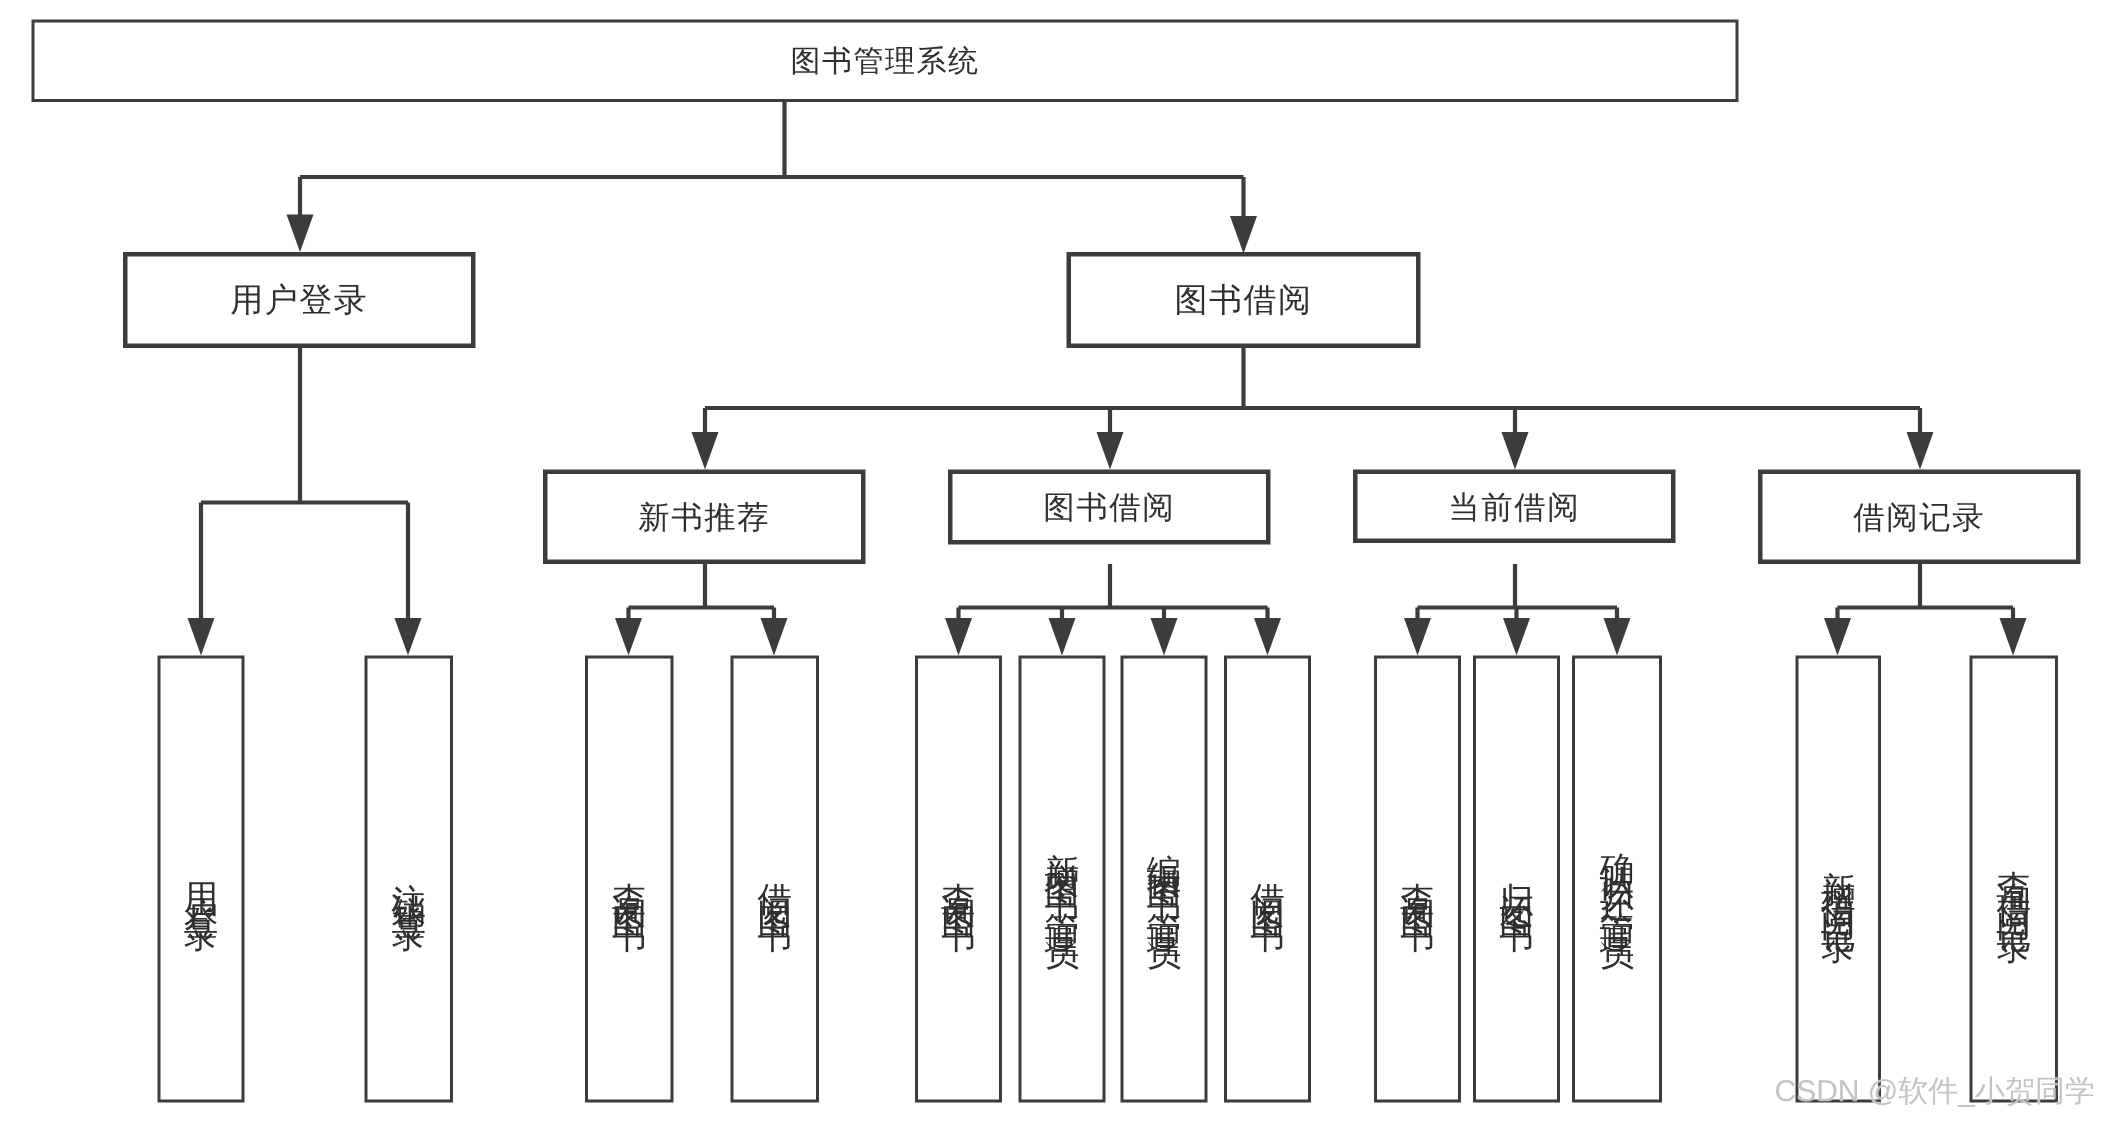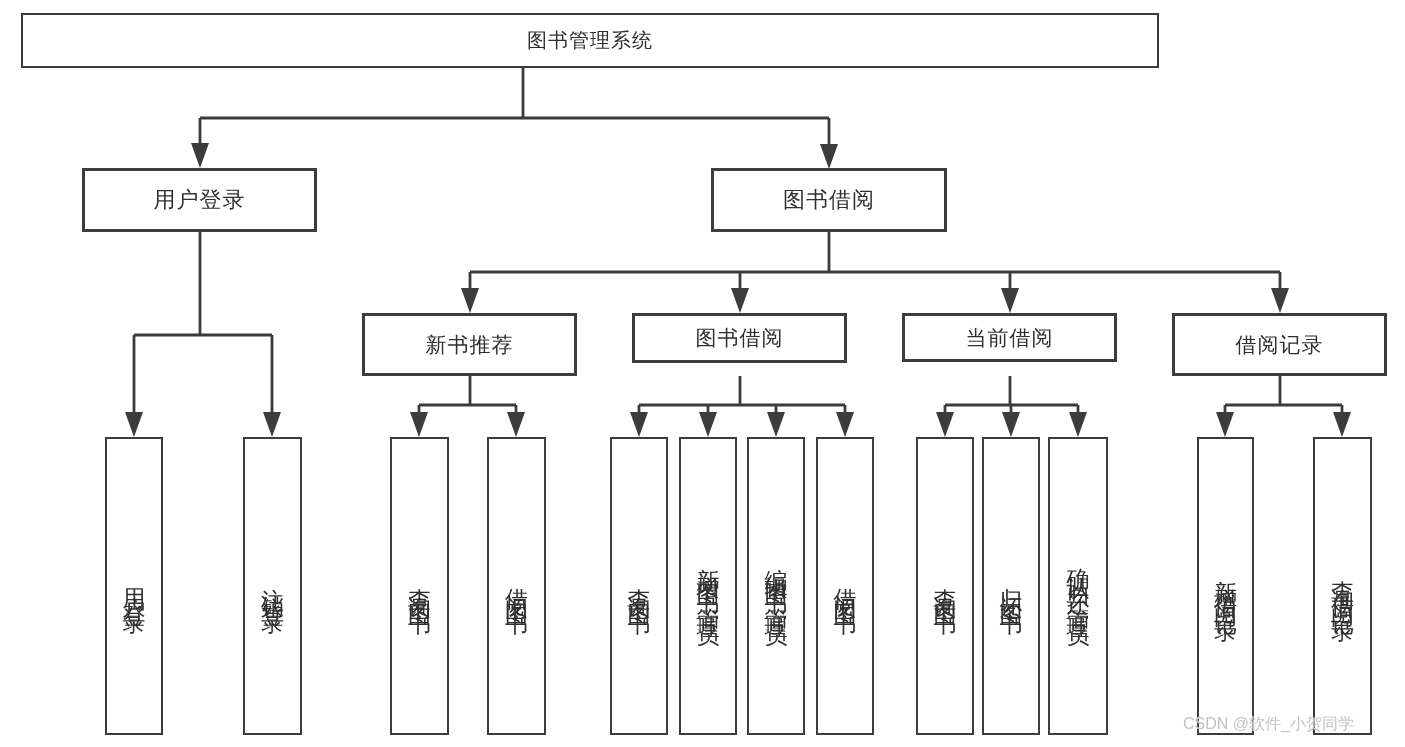--- a/index.html
+++ b/index.html
@@ -31,21 +31,21 @@
     background: #fff; border: 2.5px solid var(--line, #3c3c3c);
     display: flex; align-items: center; justify-content: center;
     z-index: 2;
   }
   .vlabel {
     writing-mode: vertical-lr;
     font-size: 23px; letter-spacing: 8px; line-height: 1;
   }
   .watermark {
     position: absolute; left: 1183px; top: 714px;
-    font-size: 16px; color: var(--watermark, #c3c3c3);
+    font-size: 20px; color: var(--watermark, #c3c3c3);
     white-space: nowrap; z-index: 5; text-shadow: 0 0 1px #ffffff;
   }
 </style>
 </head>
 <body>
 
 <svg id="wires" width="1405" height="747" viewBox="0 0 1405 747">
   <defs>
     <polygon id="ah" points="0,0 -9,-25 9,-25"></polygon>
   </defs>

